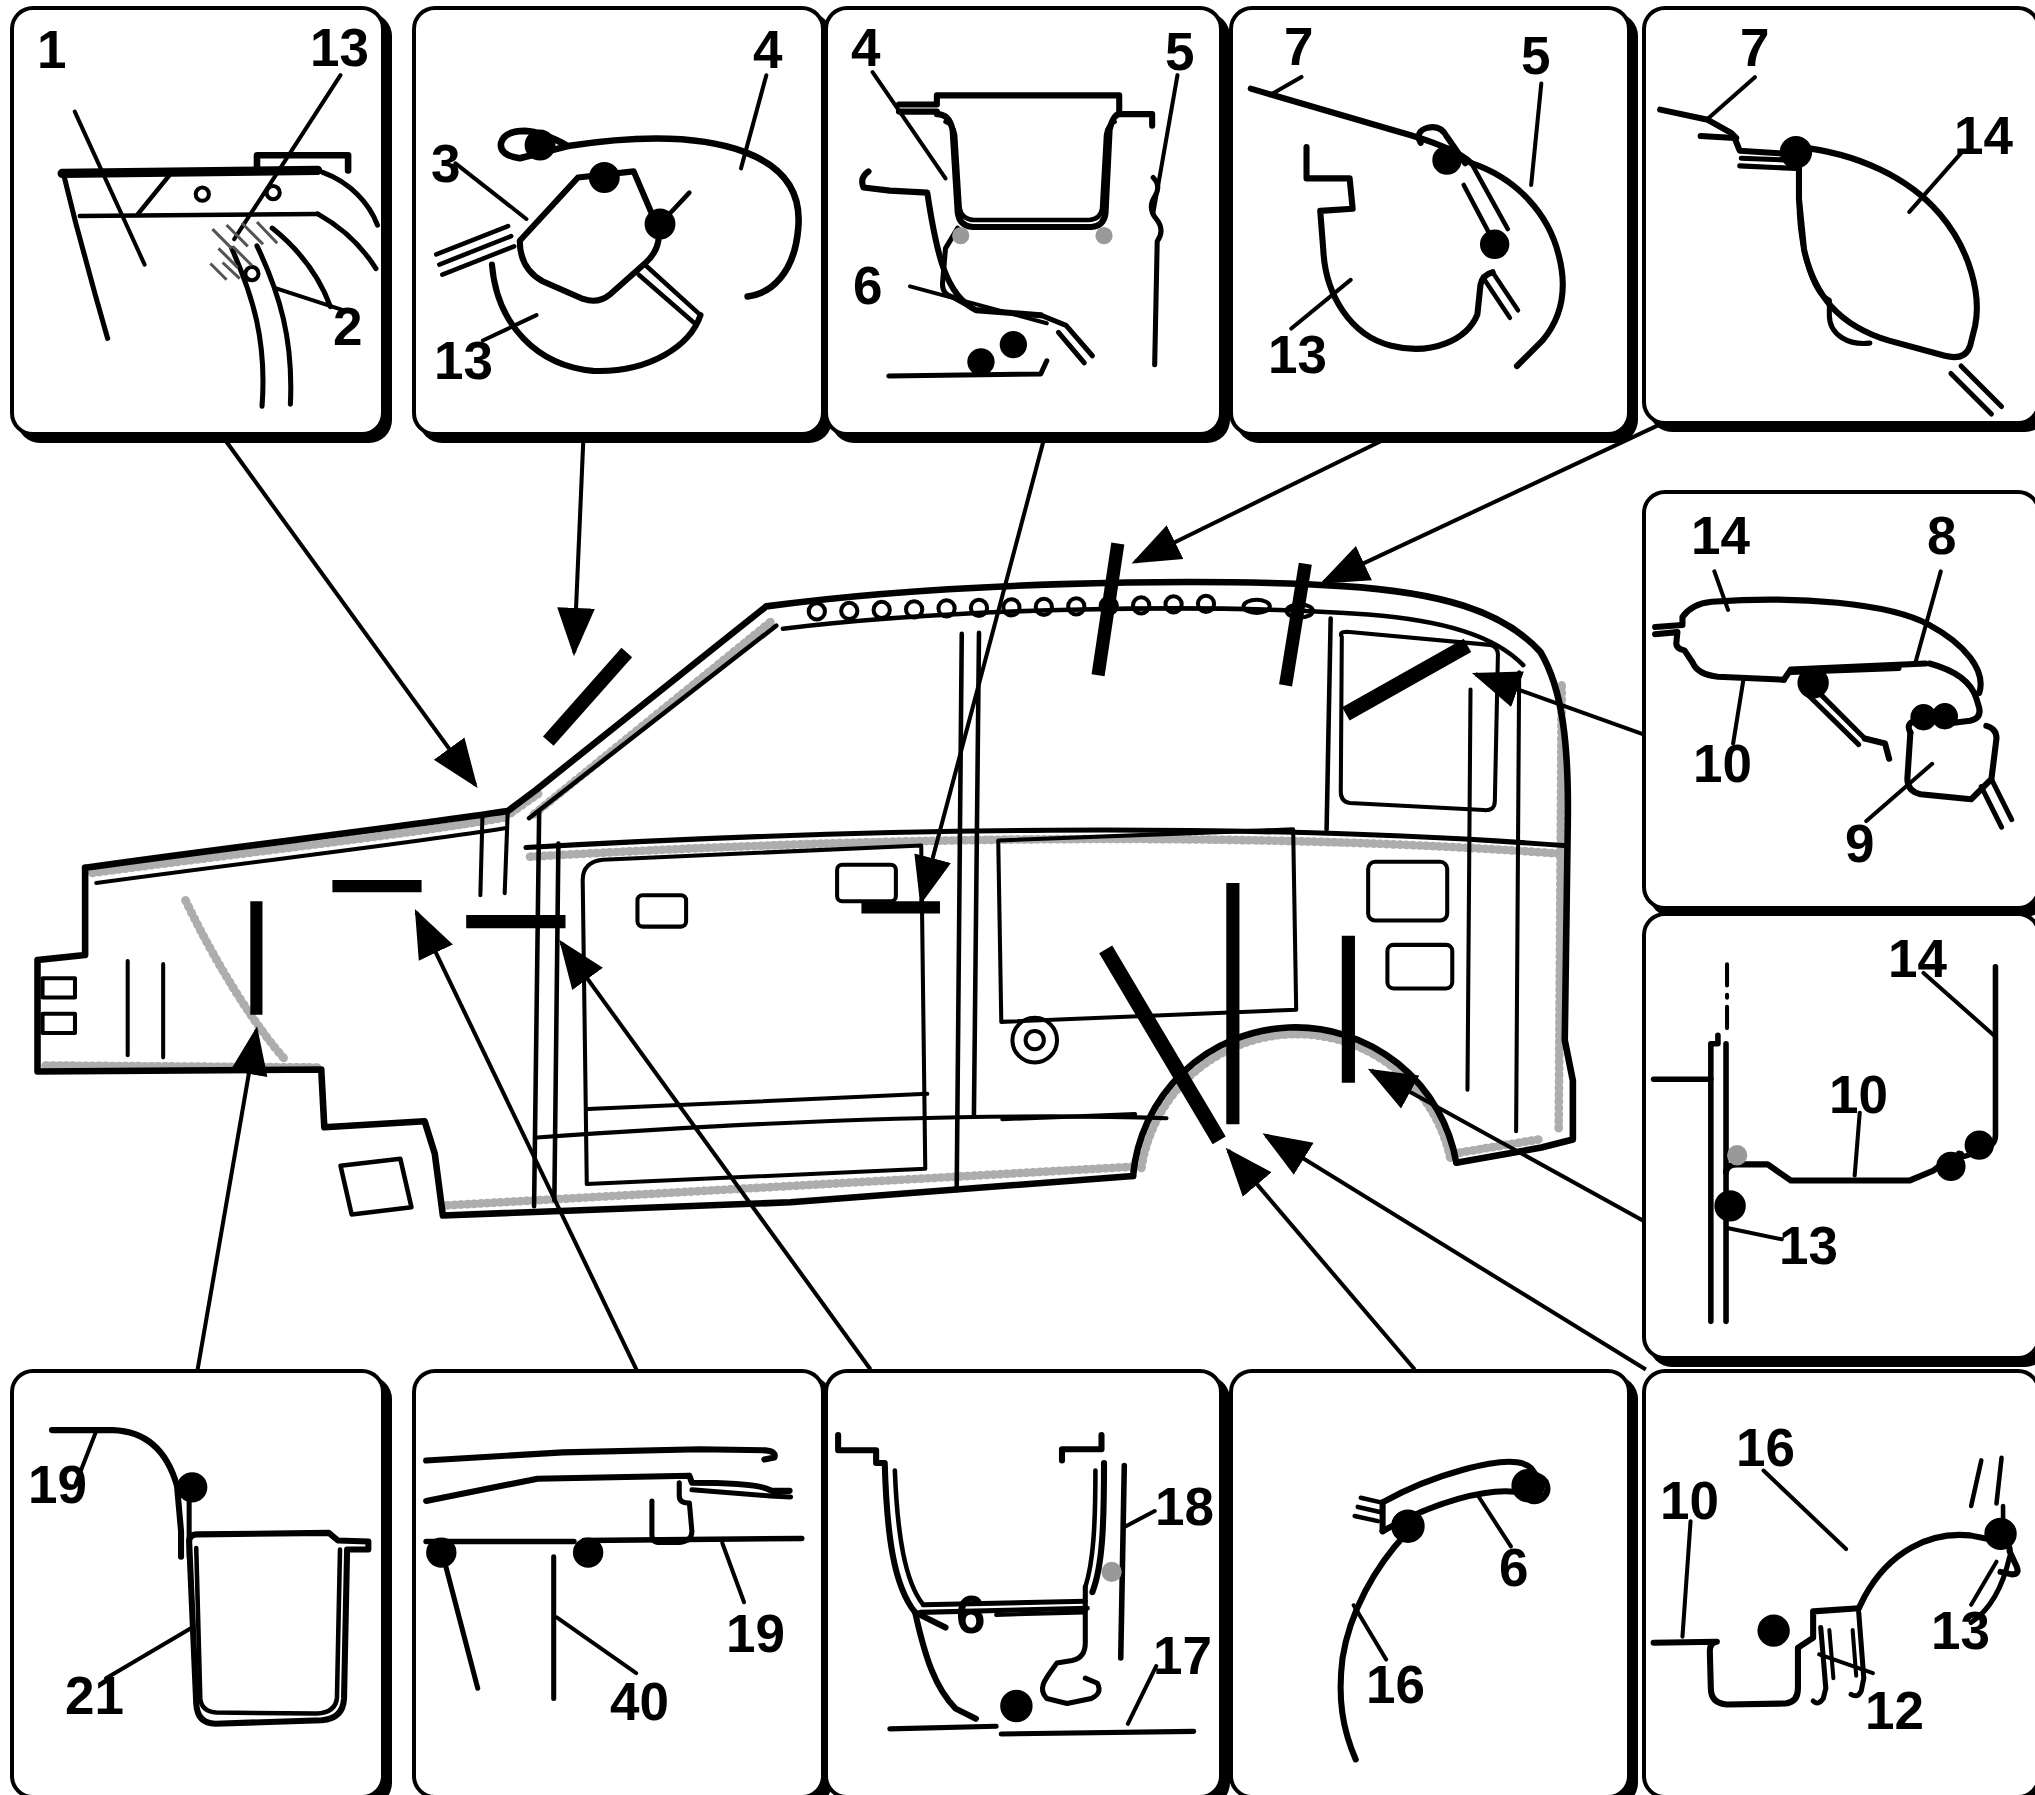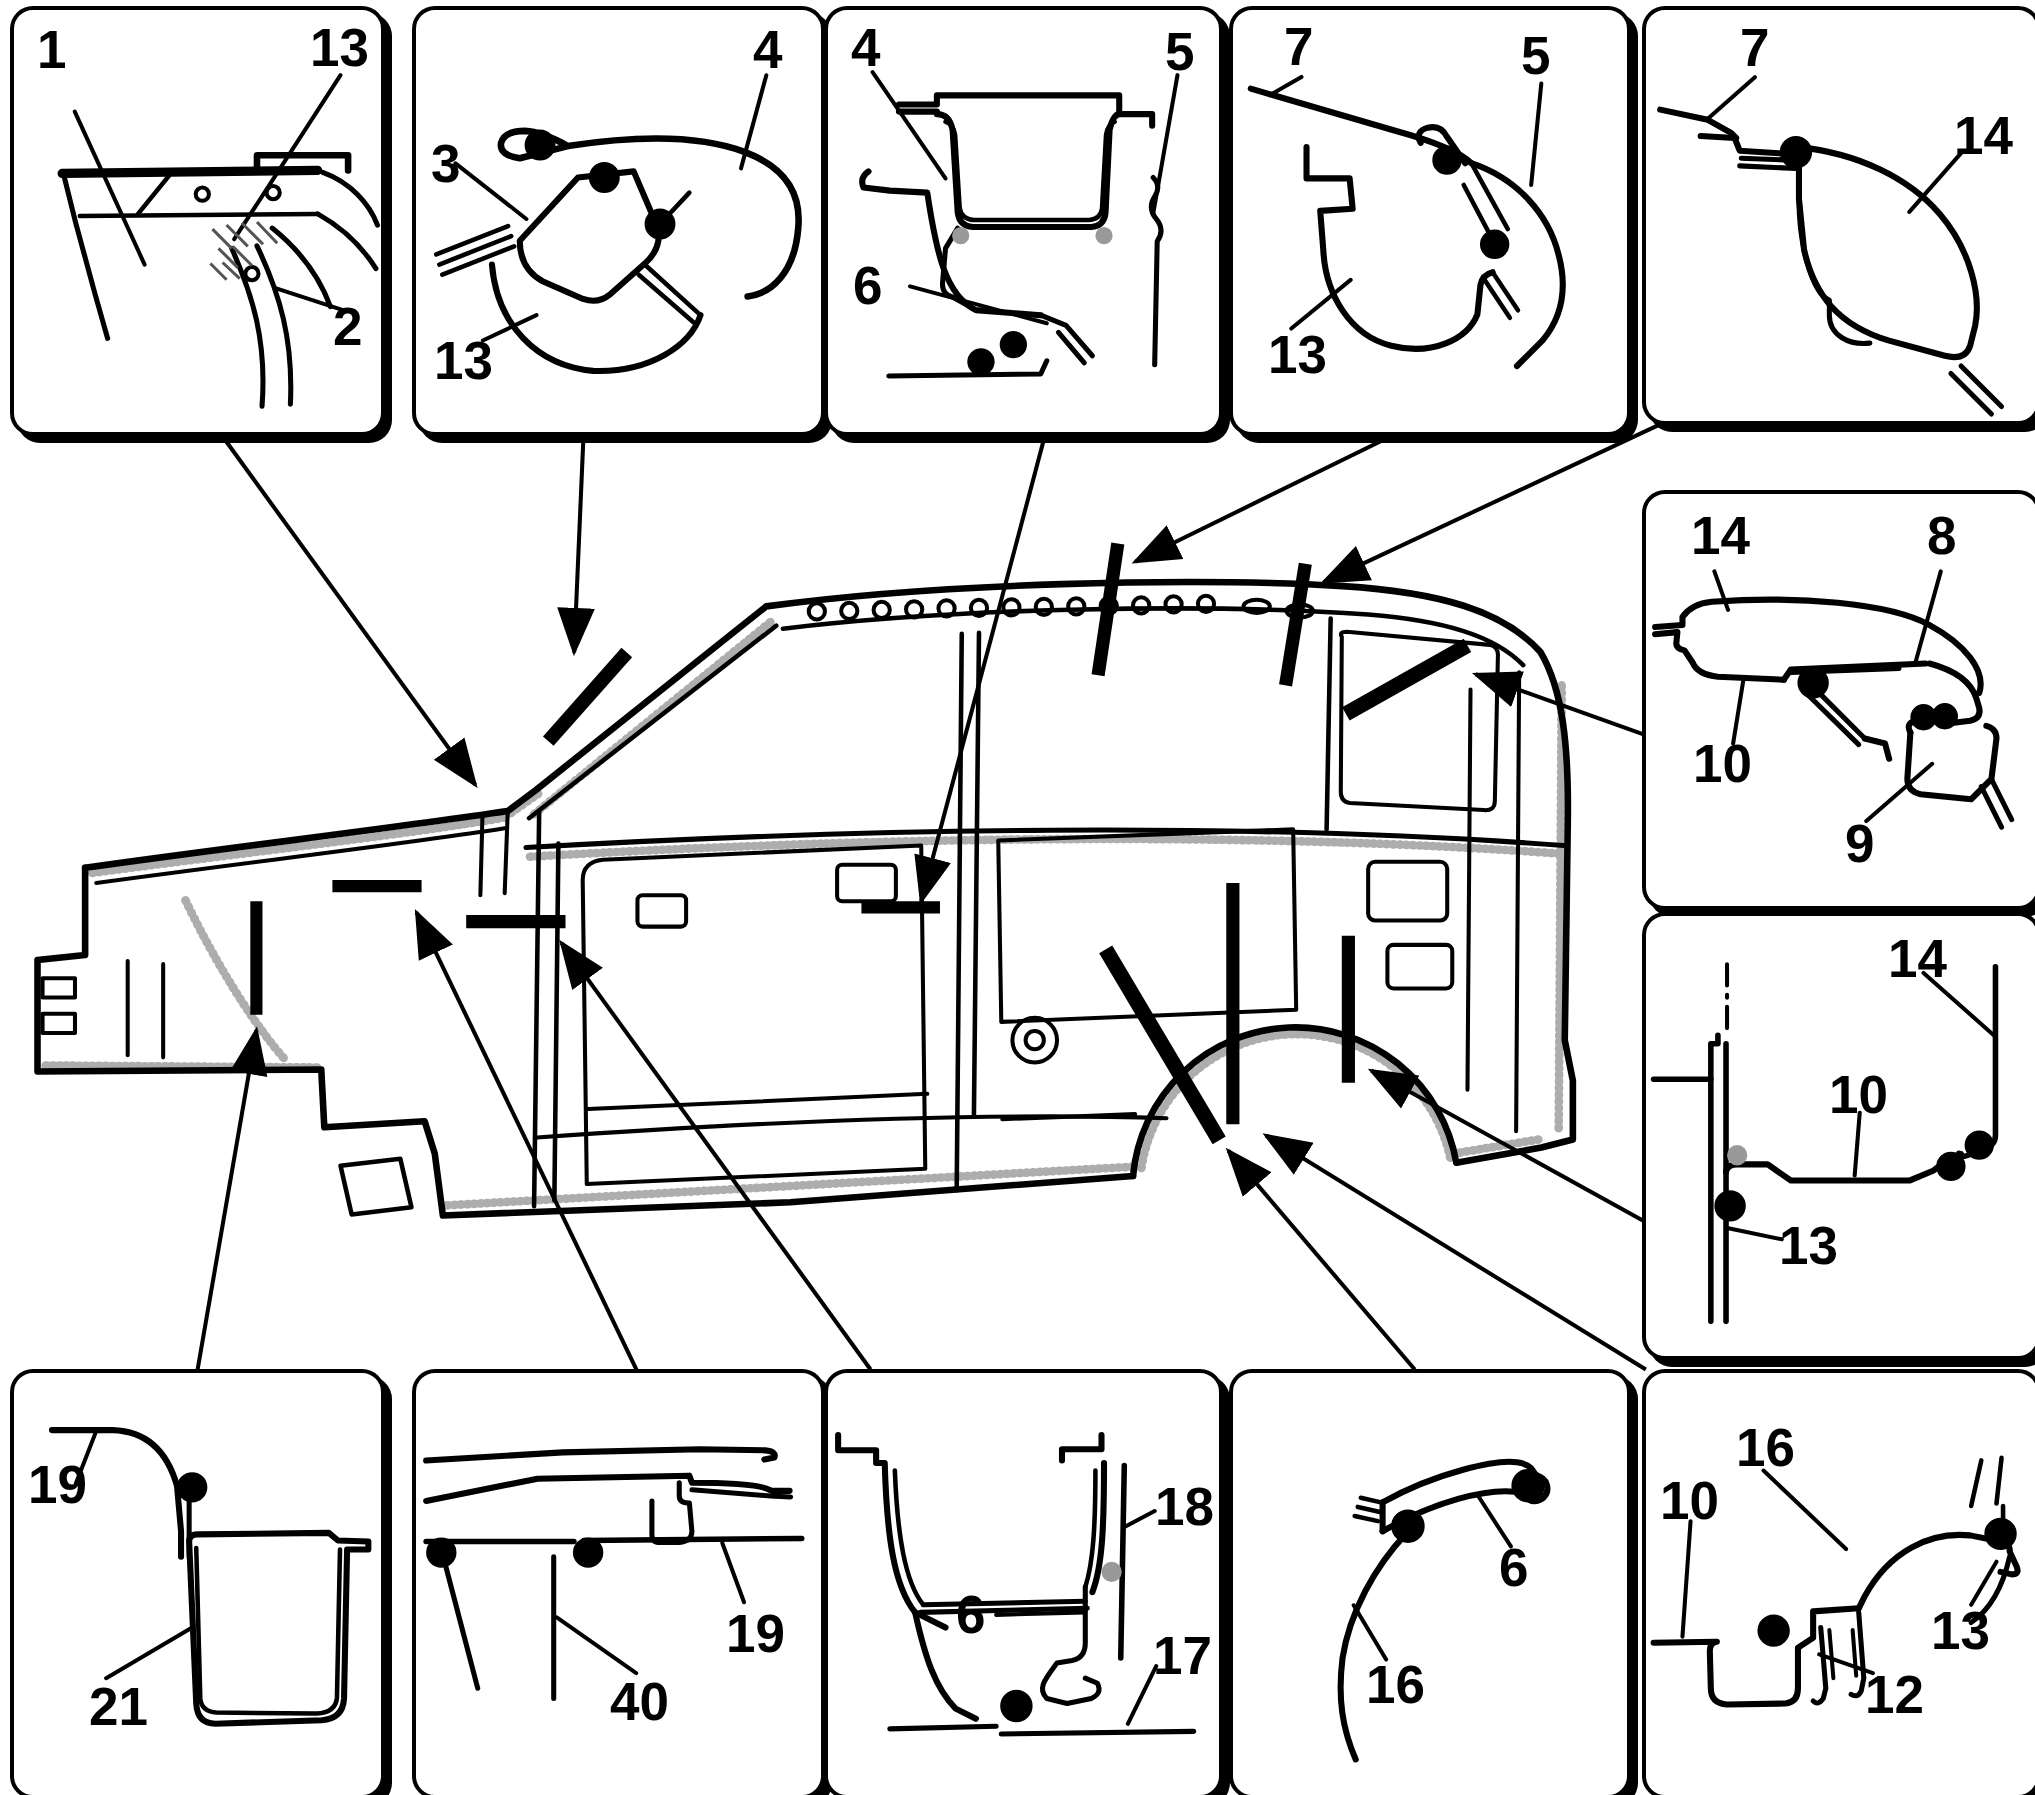--- a/index.html
+++ b/index.html
@@ -270,21 +270,21 @@
     <g stroke="#000" fill="none" stroke-width="12" stroke-linejoin="round" stroke-linecap="round">
       <path d="M75,112 L195,112 C262,114 302,152 322,222 L330,312 L330,362"></path>
       <path d="M346,240 L346,362" stroke-width="10"></path>
       <circle cx="352" cy="225" r="24" fill="#000"></circle>
       <path d="M346,332 Q346,318 362,318 L622,315 L640,330 L700,332 L700,348 L658,348 L652,642 Q650,682 608,685 L398,692 Q362,692 360,652 L346,332" stroke-width="12"></path>
       <path d="M360,345 L368,642 Q370,668 400,670 L598,672 Q636,670 638,640 L644,348" stroke-width="9"></path>
       <path d="M122,218 L162,115 M182,602 L352,502" stroke-width="8"></path>
     </g>
   </svg>
   <div class="num" style="left:14px;top:85px;">19</div>
-  <div class="num" style="left:51px;top:307px;margin-left:24px;">21</div>
+  <div class="num" style="left:51px;top:296px;">21</div>
 </div>
 
 <div class="box" style="left:412px;top:1369px;width:405px;height:422px;">
   <svg viewBox="0 0 800 832">
     <g stroke="#000" fill="none" stroke-width="12" stroke-linejoin="round" stroke-linecap="round">
       <path d="M20,172 L290,156 L560,150 L690,152 Q712,154 708,166 L688,170"></path>
       <path d="M20,252 L240,208 L540,202 L545,216 Q680,216 702,232 L738,232"></path>
       <path d="M545,230 L700,242 L740,244" stroke-width="10"></path>
       <path d="M520,216 L520,242 Q520,256 540,256 L545,312 Q545,332 520,334 L482,334 Q466,334 466,318 L466,252" stroke-width="10"></path>
       <path d="M20,332 L312,332 M332,330 L762,326" stroke-width="11"></path>
@@ -351,17 +351,17 @@
       <path d="M718,362 C702,432 672,472 642,492" stroke-width="10"></path>
       <circle cx="700" cy="317" r="26" fill="#000"></circle>
       <path d="M705,262 L705,295" stroke-width="9"></path>
       <path d="M662,172 L642,262 M702,167 L692,257" stroke-width="9"></path>
       <path d="M232,192 L395,347 M88,292 L72,520 M642,457 L692,372 M448,592 L342,555" stroke-width="8"></path>
     </g>
   </svg>
   <div class="num" style="left:90px;top:48px;">16</div>
   <div class="num" style="left:14px;top:101px;">10</div>
   <div class="num" style="left:285px;top:231px;">13</div>
-  <div class="num" style="left:219px;top:295px;">12</div>
+  <div class="num" style="left:219px;top:311px;">12</div>
 </div>
 
 </div>
 
 
 </body></html>

